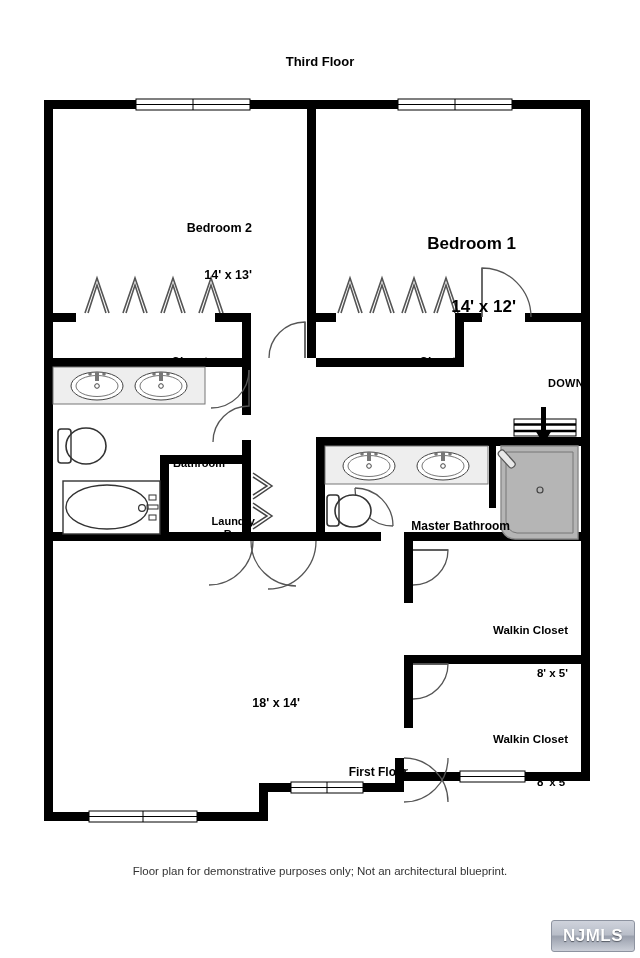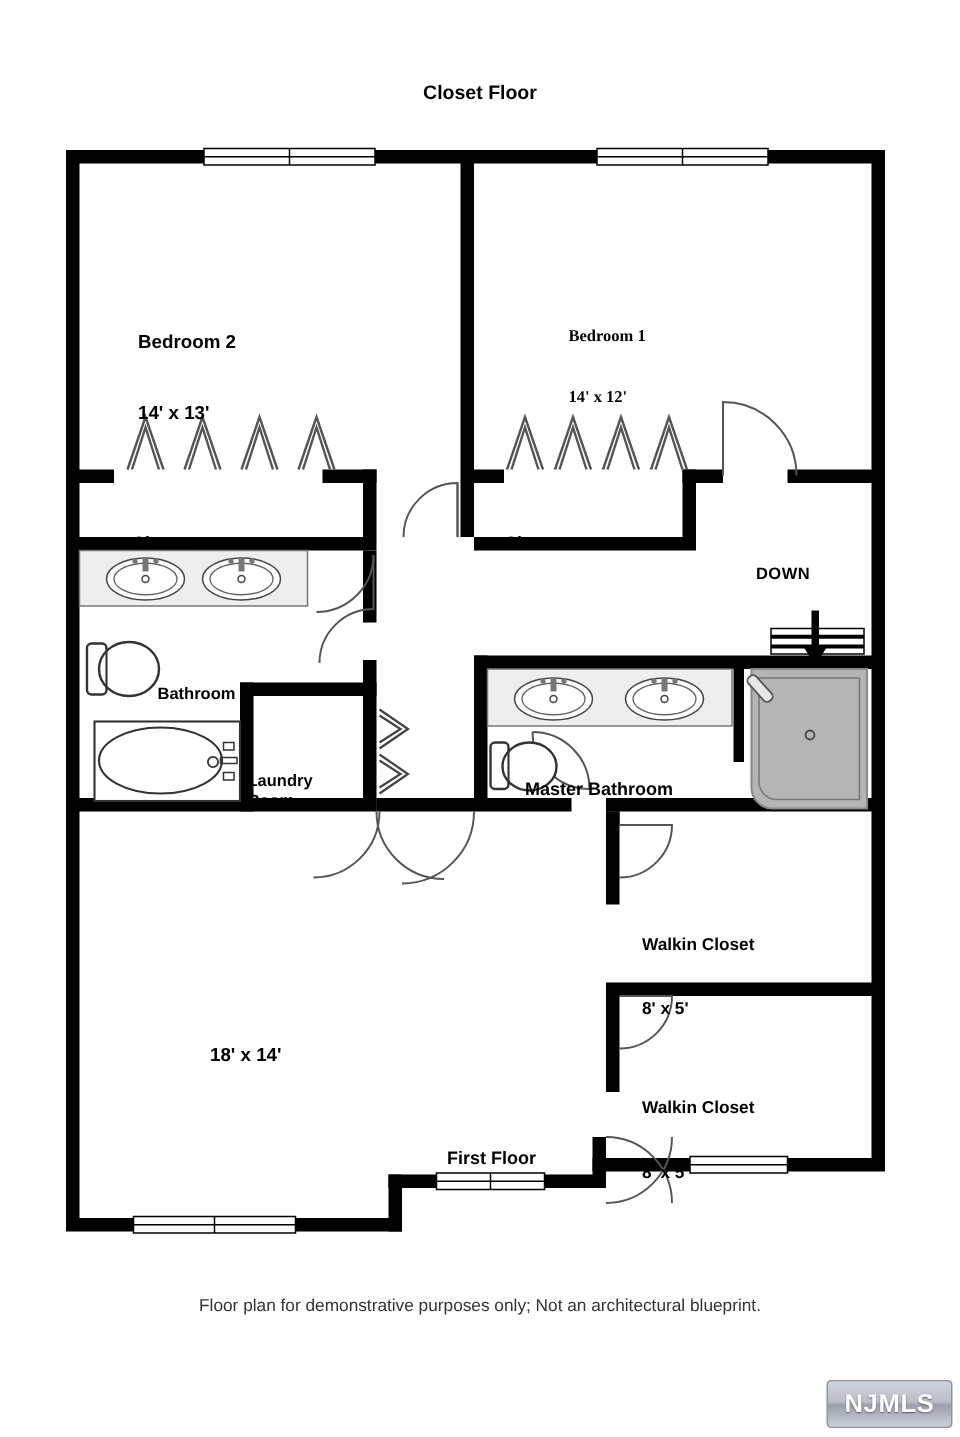--- a/index.html
+++ b/index.html
@@ -1,33 +1,33 @@
 <!DOCTYPE html>
 <html><head>
 <meta charset="utf-8">
 <style>
   html,body{margin:0;padding:0;background:#ffffff;}
   body{width:640px;height:958px;font-family:"Liberation Sans",sans-serif;position:relative;overflow:hidden;}
   #page{position:relative;width:640px;height:958px;background:#fff;}
-  .lbl{position:absolute;font-weight:bold;color:#000;text-align:left;line-height:1.25;white-space:pre;}
+  .lbl{position:absolute;font-weight:bold;color:#000;text-align:right;line-height:1.25;white-space:pre;}
   #title{top:54px;left:0;width:640px;font-size:13px;font-weight:bold;text-align:center;color:#000;position:absolute;}
   #footer{position:absolute;top:865px;left:0;width:640px;text-align:center;font-size:11.5px;color:#333;font-weight:normal;}
   #njmls{position:absolute;left:551px;top:920px;width:82px;height:30px;border-radius:3px;
     background:linear-gradient(180deg,#cfd3dc 0%,#b9bec9 45%,#9aa0ad 52%,#cbcfd8 100%);
     border:1px solid #8d93a0;display:flex;align-items:center;justify-content:center;}
   #njmls span{font-size:17px;font-weight:bold;color:#fff;letter-spacing:.5px;
     text-shadow:0 1px 1px rgba(70,75,85,.85);}
   svg{position:absolute;left:0;top:0;}
 </style>
 </head>
 <body>
 
 <div id="page">
 
-  <div id="title">Closet Floor</div>
+  <div id="title">Third Floor</div>
 
   <svg width="640" height="958" viewBox="0 0 640 958">
 
     <g fill="#000">
 
       <rect x="44" y="100" width="92" height="9"></rect>
       <rect x="250" y="100" width="148" height="9"></rect>
       <rect x="512" y="100" width="78" height="9"></rect>
 
       <rect x="44" y="100" width="9" height="424"></rect>
@@ -233,21 +233,21 @@
       <polygon points="535,430 552,430 543.5,444" fill="#000"></polygon>
     </g>
 
   </svg>
 
   <div class="lbl" style="left:92px;top:190px;width:160px;font-size:12.5px;">
     <div>Bedroom 2</div>
     <div>14' x 13'</div>
   </div>
 
-  <div class="lbl" style="left:379px;top:190px;width:160px;font-size:11px;font-family:Liberation Serif, serif;">
+  <div class="lbl" style="left:356px;top:190px;width:160px;font-size:17px;">
     <div>Bedroom 1</div>
     <div>14' x 12'</div>
   </div>
 
   <div class="lbl" style="left:88px;top:325px;width:120px;font-size:12px;">
     <div>Closet</div>
   </div>
 
   <div class="lbl" style="left:336px;top:325px;width:120px;font-size:12px;">
     <div>Closet</div>

